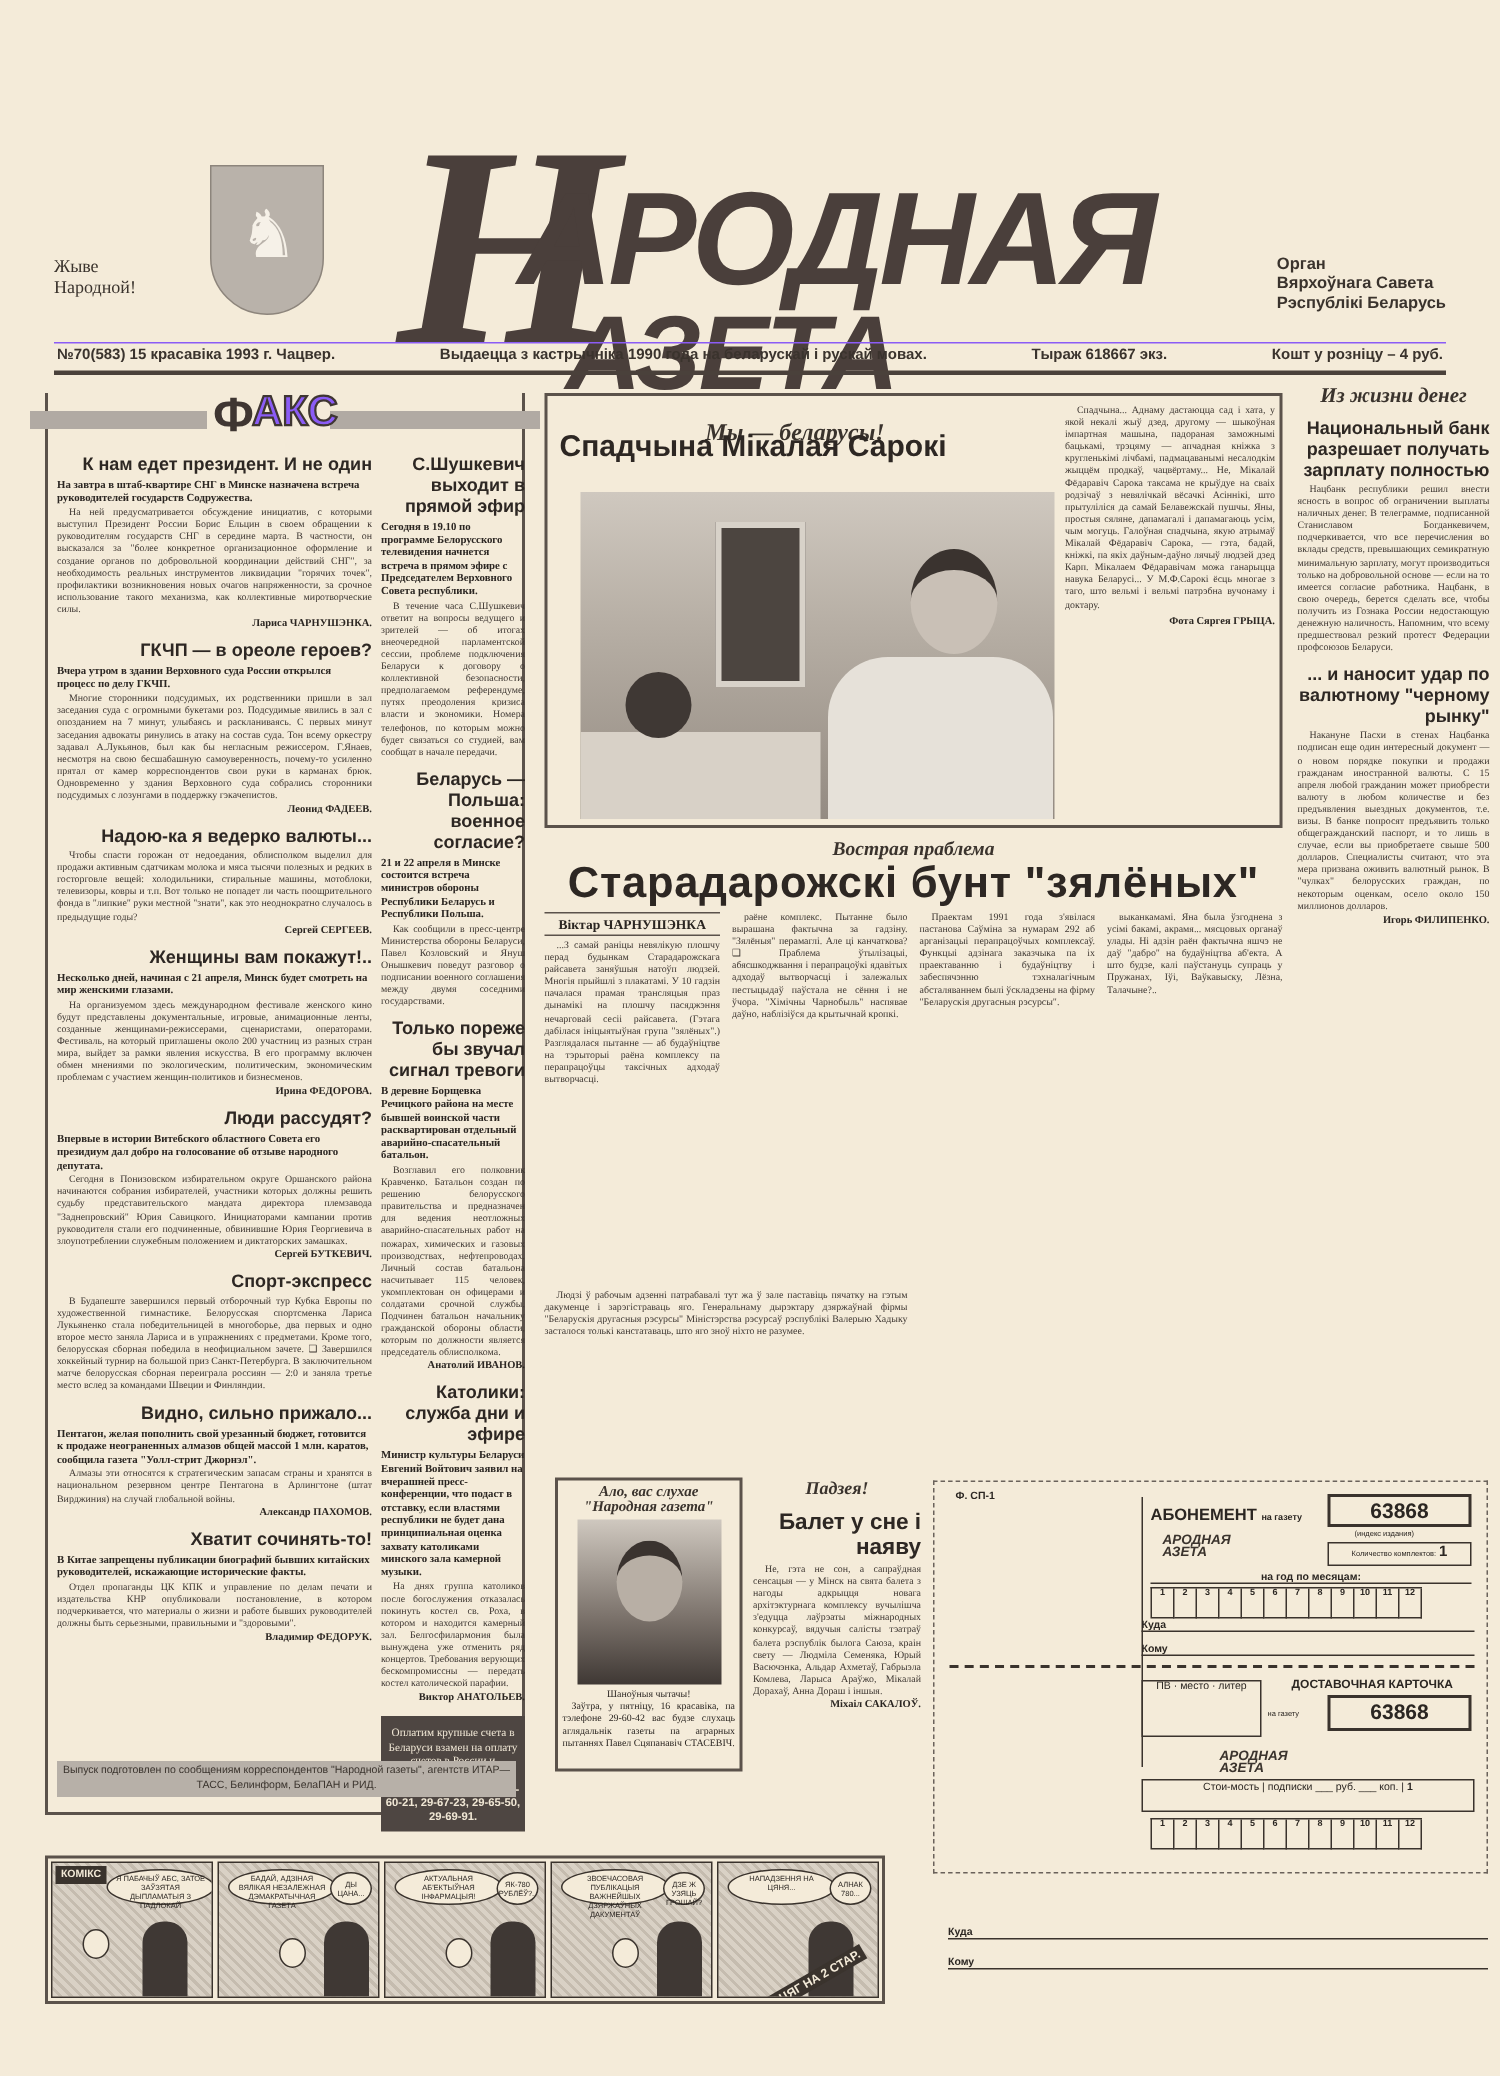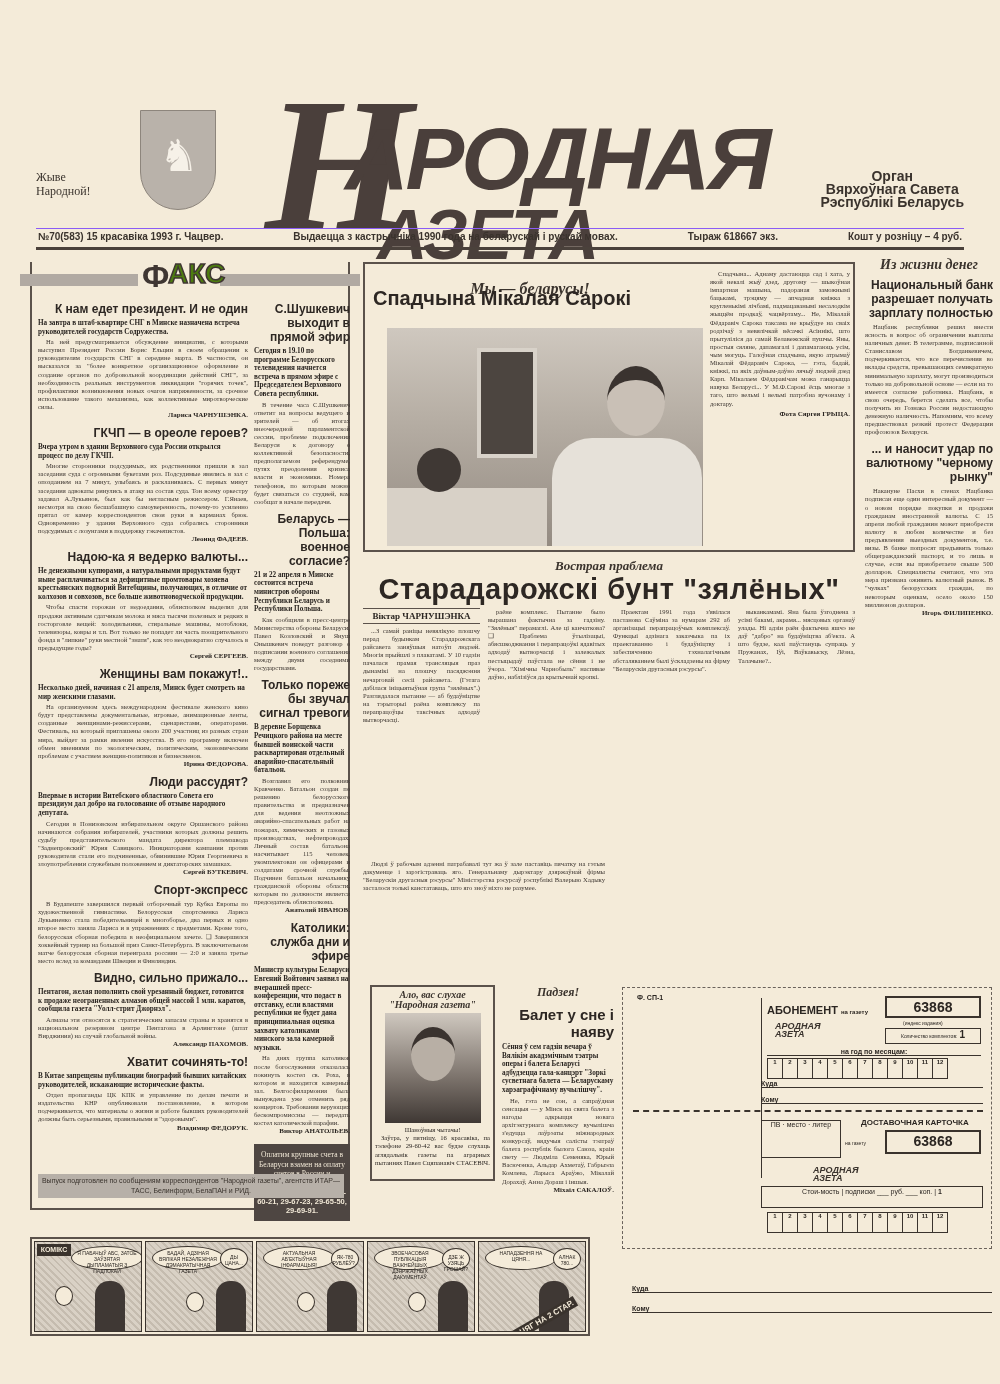--- a/index.html
+++ b/index.html
@@ -9,30 +9,30 @@
 
   
   .masthead { position: absolute; left: 0; top: 40px; width: 1000px; height: 190px; }
   .coat { position: absolute; left: 140px; top: 70px; width: 76px; height: 100px; background: #b9b2aa; border-radius: 0 0 38px 38px; border: 1px solid #8d857c; }
   .coat .knight { position: absolute; left: 12px; top: 18px; width: 52px; height: 56px; color: #f6f1e8; font-size: 44px; text-align: center; line-height: 56px; }
   .motto { position: absolute; left: 36px; top: 130px; font-family: "Liberation Serif", serif; font-size: 12px; line-height: 14px; color: #3a332d; }
   .logo { position: absolute; left: 265px; top: 40px; width: 580px; height: 180px; }
   .logo .big-letter { position: absolute; left: 0; top: -10px; font-family: "Liberation Serif", serif; font-style: italic; font-weight: bold; font-size: 190px; line-height: 190px; color: #4a3f3b; }
   .logo .line1 { position: absolute; left: 80px; top: 35px; font-family: "Liberation Sans", sans-serif; font-weight: bold; font-style: italic; font-size: 88px; line-height: 88px; color: #4a3f3b; letter-spacing: -3px; }
   .logo .line2 { position: absolute; left: 112px; top: 120px; font-family: "Liberation Sans", sans-serif; font-weight: bold; font-style: italic; font-size: 70px; line-height: 70px; color: #4a3f3b; letter-spacing: -2px; }
-  .organ { position: absolute; right: 36px; top: 130px; text-align: center; font-family: "Liberation Sans", sans-serif; font-weight: bold; font-size: 14px; line-height: 13px; color: #3a332d; }
+  .organ { position: absolute; right: 36px; top: 130px; text-align: left; font-family: "Liberation Sans", sans-serif; font-weight: bold; font-size: 11px; line-height: 13px; color: #3a332d; }
 
   .infobar { position: absolute; left: 36px; top: 228px; width: 928px; height: 22px; border-top: 1px solid #8b5cf6; border-bottom: 3px solid #4a413b; font-family: "Liberation Sans", sans-serif; font-weight: bold; font-size: 10px; line-height: 16px; color: #3a332d; display: flex; justify-content: space-between; padding: 0 2px; }
 
   
   .fax { position: absolute; left: 30px; top: 262px; width: 320px; height: 948px; border: 2px solid #5b524b; border-top: none; }
   .fax-header { position: absolute; left: -12px; top: -2px; width: 340px; height: 30px; }
   .fax-header .bar { position: absolute; top: 14px; height: 12px; background: #b1aaa3; }
   .fax-header .ph { position: absolute; left: 122px; top: -2px; font-family: "Liberation Sans", sans-serif; font-weight: bold; font-size: 32px; color: #3f3632; }
-  .fax-header .akc { position: absolute; left: 150px; top: -2px; font-family: "Liberation Sans", sans-serif; font-weight: bold; font-size: 28px; color: #4d7c0f; -webkit-text-stroke: 1.5px #3f3632; }
+  .fax-header .akc { position: absolute; left: 150px; top: -2px; font-family: "Liberation Sans", sans-serif; font-weight: bold; font-size: 28px; color: #8b5cf6; -webkit-text-stroke: 1.5px #3f3632; }
 
   .col-left { position: absolute; left: 6px; top: 34px; width: 210px; }
   .col-mid { position: absolute; left: 222px; top: 34px; width: 96px; }
 
   .hd { font-family: Liberation Sans, sans-serif; font-weight: bold; text-align: right; color: #2d2723; }
   .hd.m { font-size: 12px; line-height: 14px; margin: 6px 0 3px; }
   .lead { font-weight: bold; font-size: 7.2px; line-height: 8.6px; margin-bottom: 2px; }
   .body { font-size: 6.6px; line-height: 8.1px; text-align: justify; text-indent: 8px; color: #3d3631; }
   .sig { font-weight: bold; font-size: 7px; line-height: 9px; text-align: right; margin-bottom: 2px; }
 
@@ -154,21 +154,20 @@
         <div class="sig">Лариса ЧАРНУШЭНКА.</div>
       </article>
       <article>
         <div class="hd m">ГКЧП — в ореоле героев?</div>
         <div class="lead">Вчера утром в здании Верховного суда России открылся процесс по делу ГКЧП.</div>
         <div class="body">Многие сторонники подсудимых, их родственники пришли в зал заседания суда с огромными букетами роз. Подсудимые явились в зал с опозданием на 7 минут, улыбаясь и раскланиваясь. С первых минут заседания адвокаты ринулись в атаку на состав суда. Тон всему оркестру задавал А.Лукьянов, был как бы негласным режиссером. Г.Янаев, несмотря на свою бесшабашную самоуверенность, почему-то усиленно прятал от камер корреспондентов свои руки в карманах брюк. Одновременно у здания Верховного суда собрались сторонники подсудимых с лозунгами в поддержку гэкачепистов.</div>
         <div class="sig">Леонид ФАДЕЕВ.</div>
       </article>
       <article>
         <div class="hd m">Надою-ка я ведерко валюты...</div>
-        <div class="lead">Не денежными купюрами, а натуральными продуктами будут ныне расплачиваться за дефицитные промтовары хозяева крестьянских подворий Витебщины, получающих, в отличие от колхозов и совхозов, все больше животноводческой продукции.</div>
         <div class="body">Чтобы спасти горожан от недоедания, облисполком выделил для продажи активным сдатчикам молока и мяса тысячи полезных и редких в госторговле вещей: холодильники, стиральные машины, мотоблоки, телевизоры, ковры и т.п. Вот только не попадет ли часть поощрительного фонда в "липкие" руки местной "знати", как это неоднократно случалось в предыдущие годы?</div>
         <div class="sig">Сергей СЕРГЕЕВ.</div>
       </article>
       <article>
         <div class="hd m">Женщины вам покажут!..</div>
         <div class="lead">Несколько дней, начиная с 21 апреля, Минск будет смотреть на мир женскими глазами.</div>
         <div class="body">На организуемом здесь международном фестивале женского кино будут представлены документальные, игровые, анимационные ленты, созданные женщинами-режиссерами, сценаристами, операторами. Фестиваль, на который приглашены около 200 участниц из разных стран мира, выйдет за рамки явления искусства. В его программу включен обмен мнениями по экологическим, политическим, экономическим проблемам с участием женщин-политиков и бизнесменов.</div>
         <div class="sig">Ирина ФЕДОРОВА.</div>
       </article>
       <article>
@@ -278,21 +277,20 @@
     <div class="pic">
         <div class="face"></div>
       </div>
     <div class="txt">Шаноўныя чытачы!</div>
     <div class="txt2">Заўтра, у пятніцу, 16 красавіка, па тэлефоне 29-60-42 вас будзе слухаць аглядальнік газеты па аграрных пытаннях Павел Сцяпанавіч СТАСЕВІЧ.</div>
   </div>
 
   <div class="padz">
     <div class="kicker">Падзея!</div>
     <div class="hd m" style="font-size:15px;line-height:17px;">Балет у сне і наяву</div>
-    <div class="lead">Сёння ў сем гадзін вечара ў Вялікім акадэмічным тэатры оперы і балета Беларусі адбудзецца гала-канцэрт "Зоркі сусветнага балета — Беларускаму харэаграфічнаму вучылішчу".</div>
     <div class="body">Не, гэта не сон, а сапраўдная сенсацыя — у Мінск на свята балета з нагоды адкрыцця новага архітэктурнага комплексу вучылішча з'едуцца лаўрэаты міжнародных конкурсаў, вядучыя салісты тэатраў балета рэспублік былога Саюза, краін свету — Людміла Семеняка, Юрый Васючэнка, Альдар Ахметаў, Габрыэла Комлева, Ларыса Араўжо, Мікалай Дорахаў, Анна Дораш і іншыя.</div>
     <div class="sig">Міхаіл САКАЛОЎ.</div>
   </div>
 
   <div class="form">
     <div class="code">Ф. СП-1</div>
     <div class="vline"></div>
     <div class="abon"><span>АБОНЕМЕНТ</span> <small>на газету</small></div>
     <div class="idx" style="left:262px;top:8px;width:96px;height:22px;">63868</div>
     <div class="idx-cap" style="left:280px;top:32px;">(индекс издания)</div>

